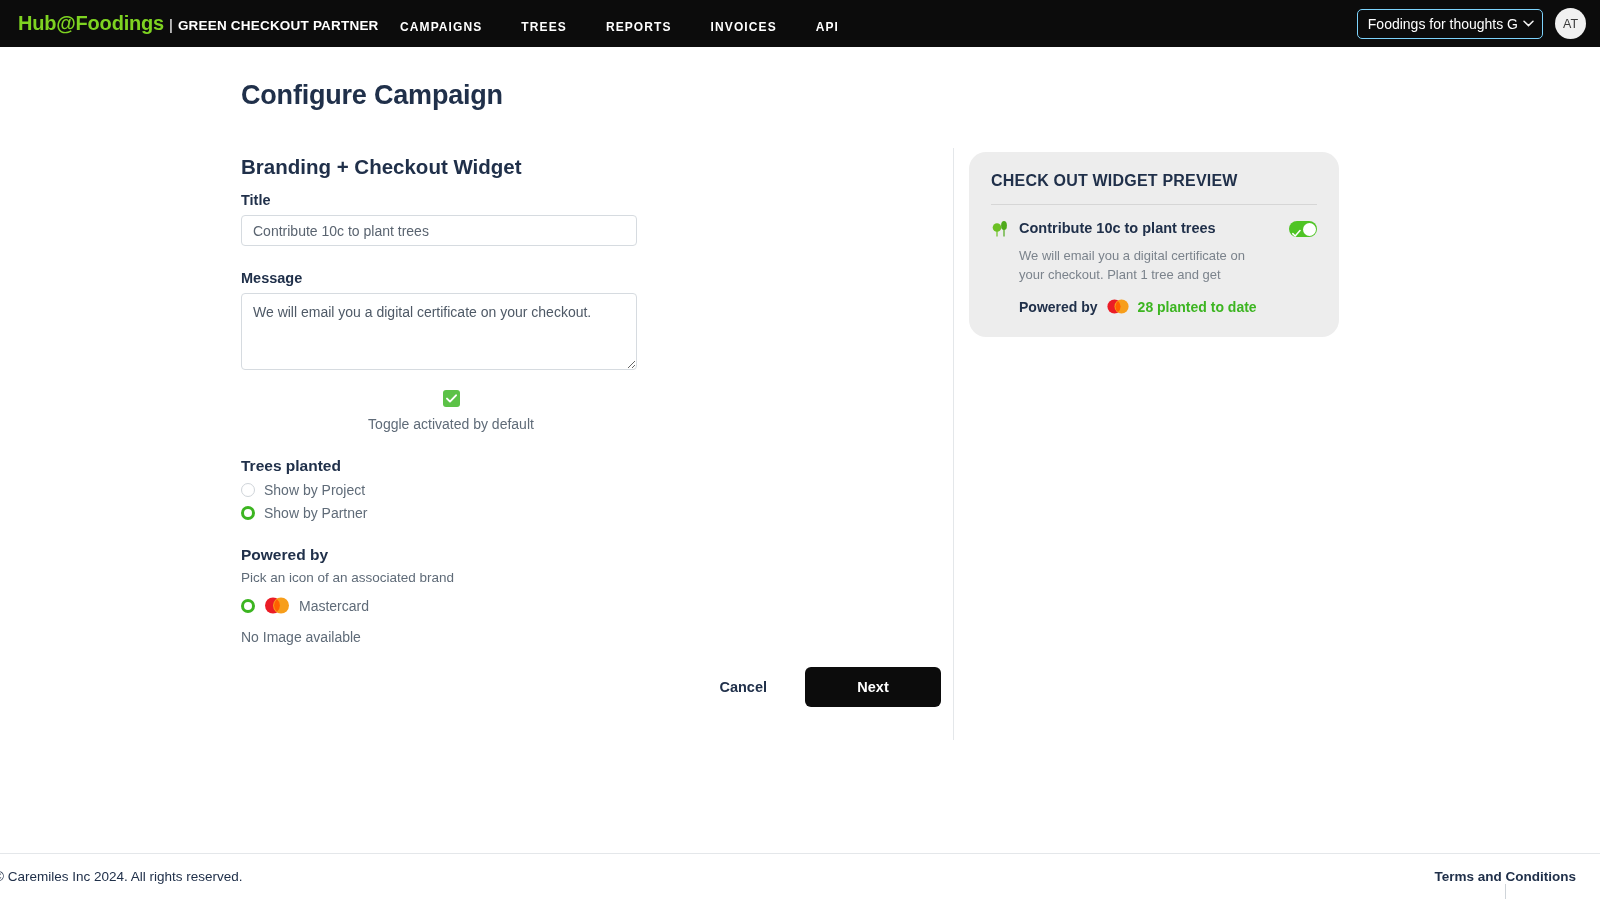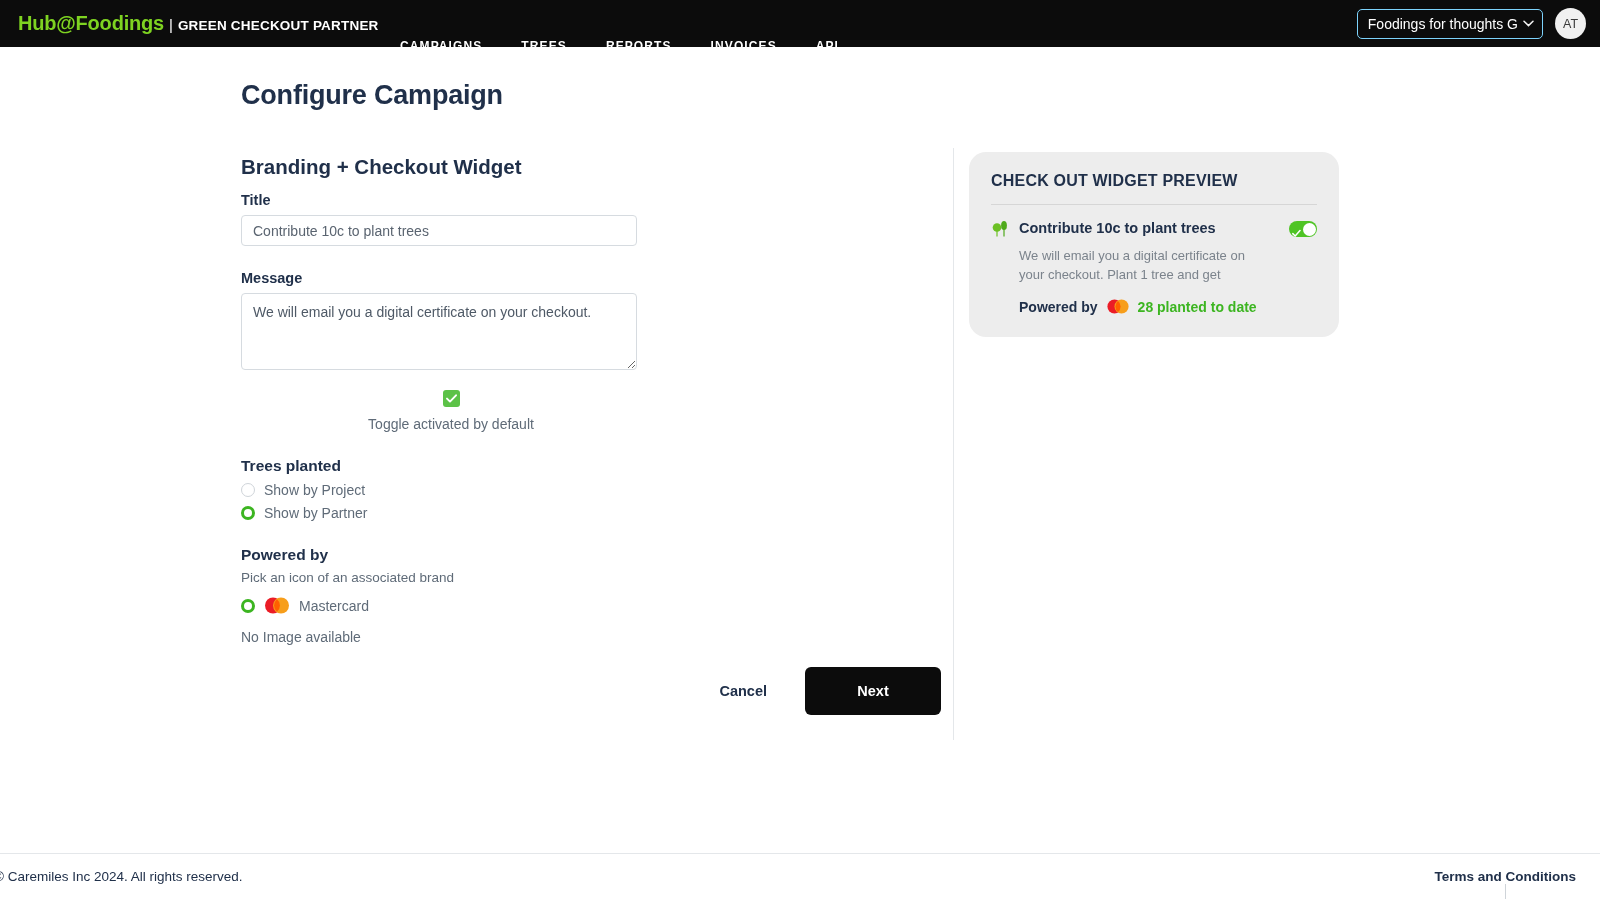--- a/index.html
+++ b/index.html
@@ -26,21 +26,21 @@
     color: #7ed321; font-size: 20px; font-weight: bold;
     letter-spacing: -0.2px;
   }
   .brand-sep { color: #ffffff; font-size: 15px; margin: 0 5px; font-weight: 300; }
   .brand-sub {
     color: #ffffff; font-size: 13.5px; font-weight: 600;
     letter-spacing: 0.2px;
   }
   .nav-links {
     position: absolute; left: 400px; top: 0; height: 53px;
-    display: flex; align-items: flex-end; gap: 39px;
+    display: flex; align-items: center; gap: 39px;
   }
   .nav-link {
     color: #ffffff; font-size: 12px; font-weight: bold;
     letter-spacing: 1.1px; text-decoration: none; cursor: pointer;
   }
   .nav-right {
     position: absolute; right: 14px; top: 0; height: 47px;
     display: flex; align-items: center; gap: 12px;
   }
   .org-select {
@@ -147,21 +147,21 @@
     align-items: center; gap: 24px;
   }
   .btn-cancel {
     background: none; border: none; cursor: pointer;
     font-size: 14.5px; font-weight: bold; color: #20304a;
     padding: 10px 14px; font-family: "Liberation Sans", sans-serif;
   }
   .btn-next {
     background: #0c0c0c; border: none; border-radius: 6px;
     color: #ffffff; font-size: 14.5px; font-weight: bold;
-    width: 136px; height: 48px; cursor: pointer;
+    width: 136px; height: 40px; cursor: pointer;
     font-family: "Liberation Sans", sans-serif;
   }
 
   
   .v-divider {
     position: absolute; left: 953px; top: 101px;
     width: 1px; height: 592px; background: #e4e7ea;
   }
 
   

